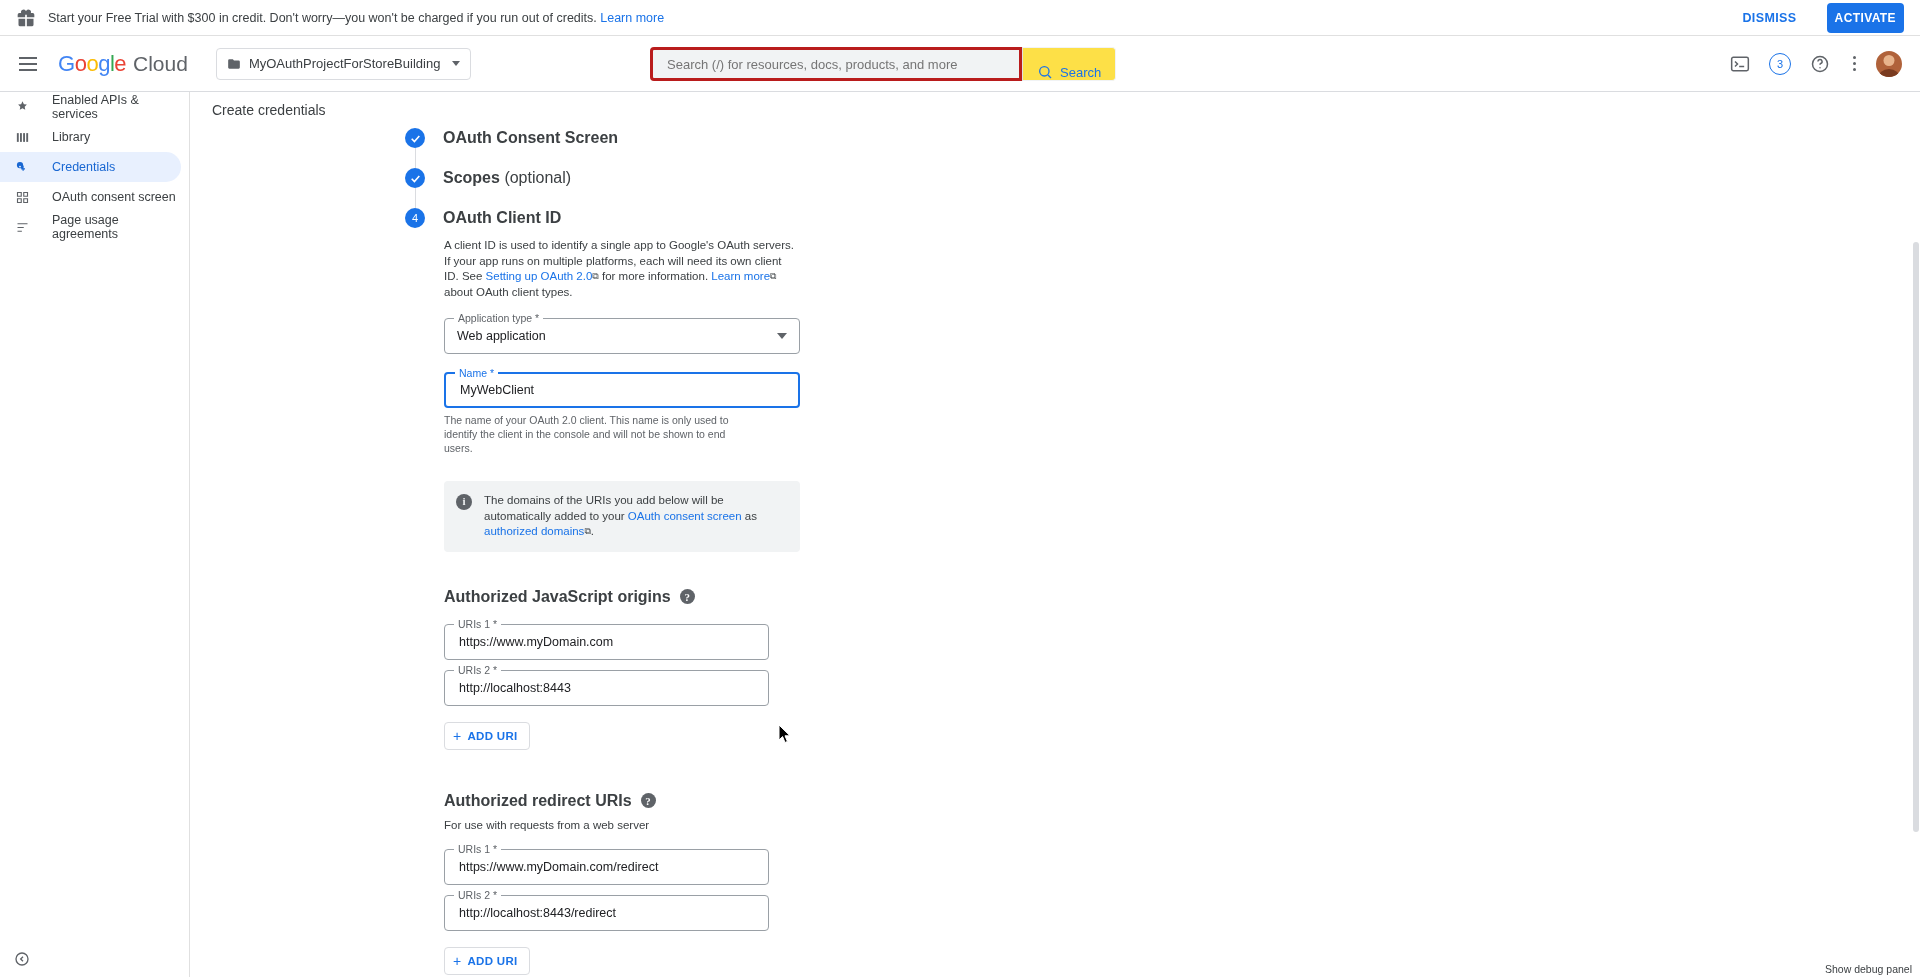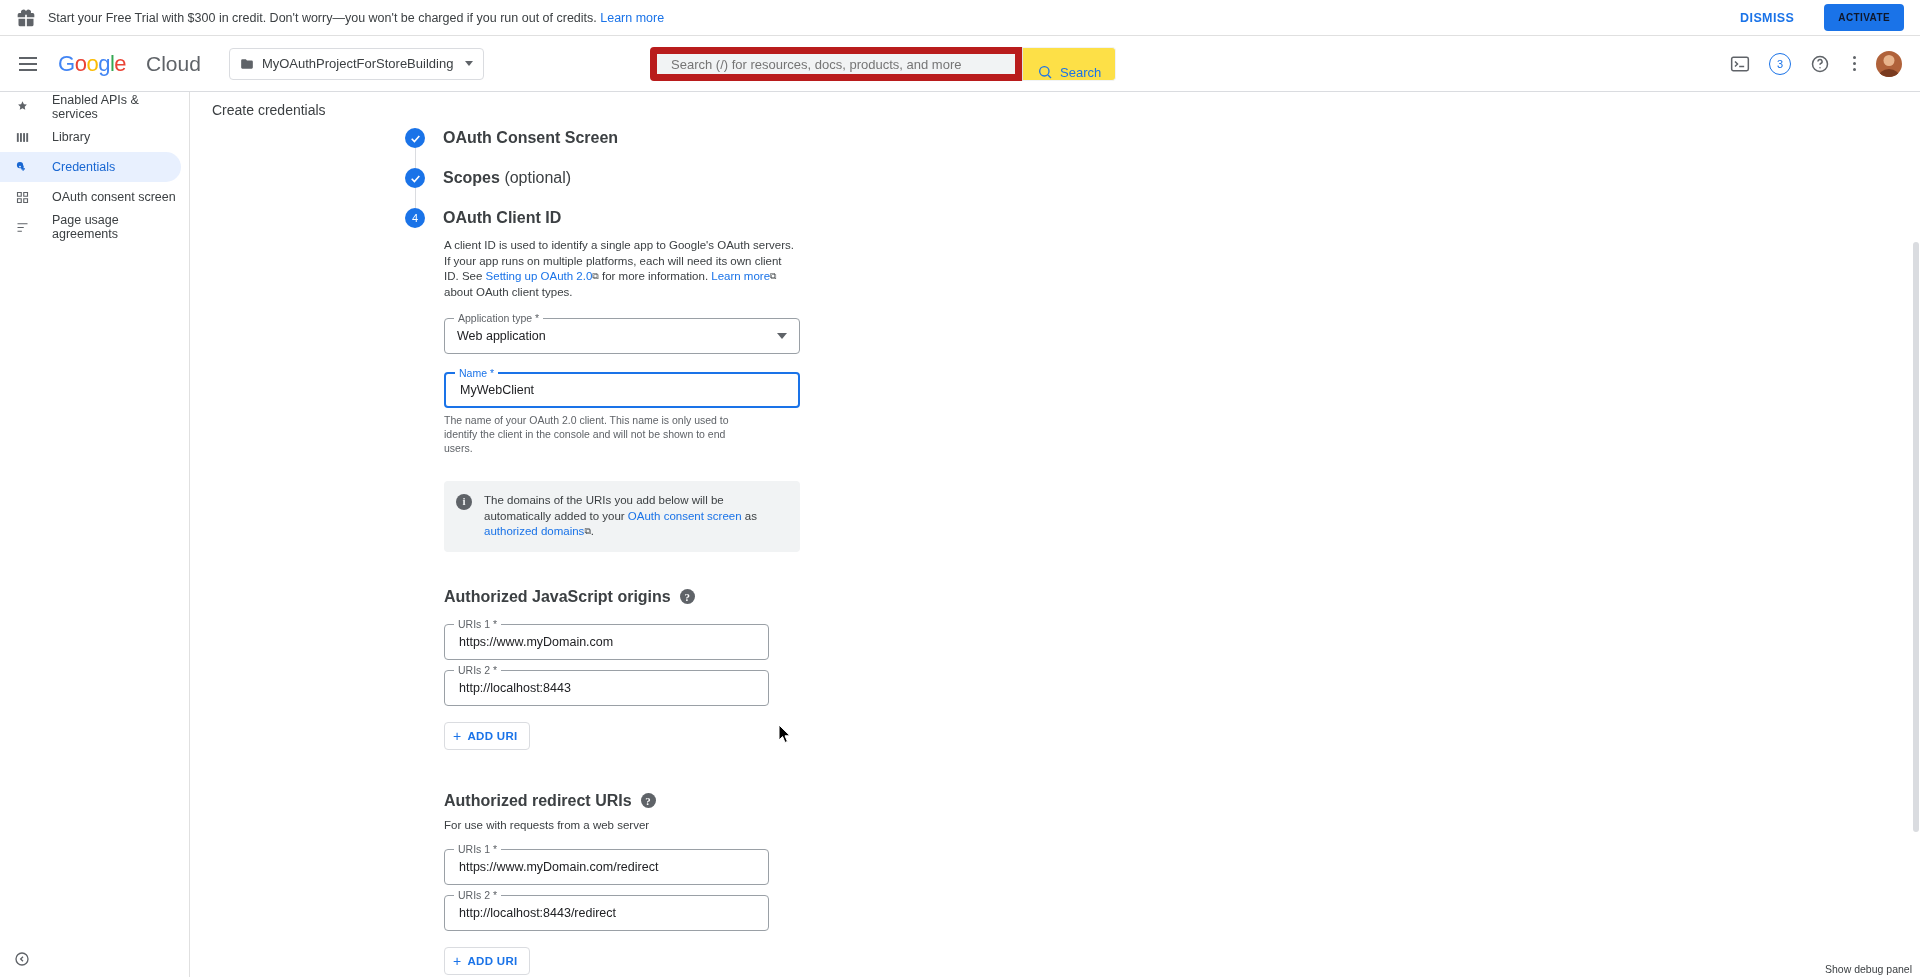--- a/index.html
+++ b/index.html
@@ -28,23 +28,23 @@
   .gift-icon { width: 20px; height: 20px; color: #5f6368; flex: none; }
   .trial-text { font-size: 12.5px; }
   .trial-text a { color: #1a73e8; text-decoration: none; }
   .trial-actions { display: flex; align-items: center; gap: 22px; }
   .btn-text-blue {
     color: #1a73e8; font-size: 12.5px; font-weight: bold;
     letter-spacing: .4px; background: none; border: none; cursor: pointer;
     padding: 6px 8px; text-transform: uppercase;
   }
   .btn-filled-blue {
-    background: #1a73e8; color: #0f172a; font-size: 10px; font-weight: bold;
+    background: #1a73e8; color: #ffffff; font-size: 12px; font-weight: bold;
     letter-spacing: .4px; border: none; border-radius: 4px;
-    padding: 8px 14px; cursor: pointer; text-transform: uppercase;
+    padding: 8px 8px; cursor: pointer; text-transform: uppercase;
   }
 
   
   .topbar {
     height: 56px;
     background: #fff;
     border-bottom: 1px solid #dadce0;
     display: flex;
     align-items: center;
     padding: 0 10px 0 8px;
@@ -54,21 +54,21 @@
     width: 40px; height: 40px; display: flex; align-items: center; justify-content: center;
     cursor: pointer; border-radius: 50%;
   }
   .hamburger span { display:block; width: 18px; height: 2px; background: #5f6368; position: relative; }
   .hamburger span:before, .hamburger span:after {
     content: ""; position: absolute; left: 0; width: 18px; height: 2px; background: #5f6368;
   }
   .hamburger span:before { top: -6px; }
   .hamburger span:after { top: 6px; }
 
-  .gcp-logo { display: flex; align-items: baseline; gap: 20px; margin-left: 10px; }
+  .gcp-logo { display: flex; align-items: baseline; gap: 7px; margin-left: 10px; }
   .google-word { font-size: 22px; font-weight: 500; letter-spacing: -.5px; }
   .google-word .b { color: #4285f4; } .google-word .r { color: #ea4335; }
   .google-word .y { color: #fbbc05; } .google-word .g { color: #34a853; }
   .cloud-word { font-size: 21px; color: #5f6368; font-weight: 400; }
 
   .project-chip {
     display: flex; align-items: center; gap: 8px;
     height: 32px; padding: 0 10px;
     border: 1px solid #dadce0; border-radius: 4px;
     margin-left: 28px; cursor: pointer;
@@ -80,21 +80,21 @@
     border-top: 5px solid #5f6368; margin-left: 4px;
   }
 
   .search-wrap {
     display: flex; align-items: center;
     margin-left: auto; margin-right: auto;
     position: absolute; left: 650px; top: 11px;
   }
   .search-box {
     width: 372px; height: 34px;
-    background: #f1f3f4; border: 7px solid #b91c1c; border-radius: 4px 0 0 4px;
+    background: #f1f3f4; border: 3px solid #b91c1c; border-radius: 4px 0 0 4px;
     display: flex; align-items: center; padding: 0 12px;
     font-size: 13px; color: #5f6368;
   }
   .search-box input {
     border: none; outline: none; background: transparent;
     font-size: 13px; color: #3c4043; width: 100%;
     font-family: "Liberation Sans", sans-serif;
   }
   .search-btn {
     height: 34px; background: #fde047; border: 1px solid #f1f3f4; border-left: 1px solid #e0e0e0;

